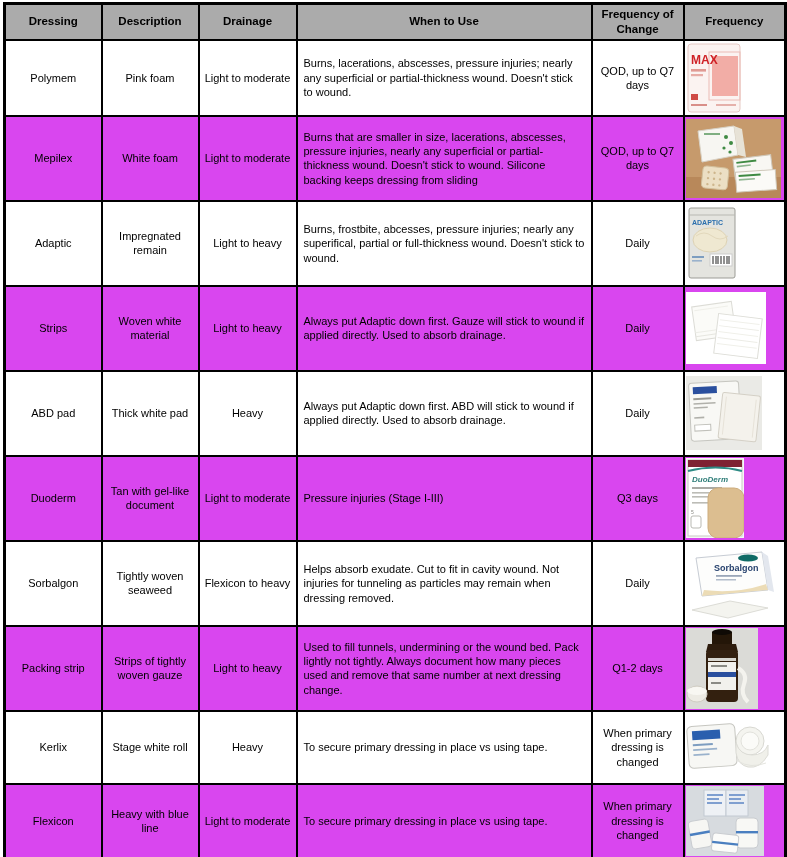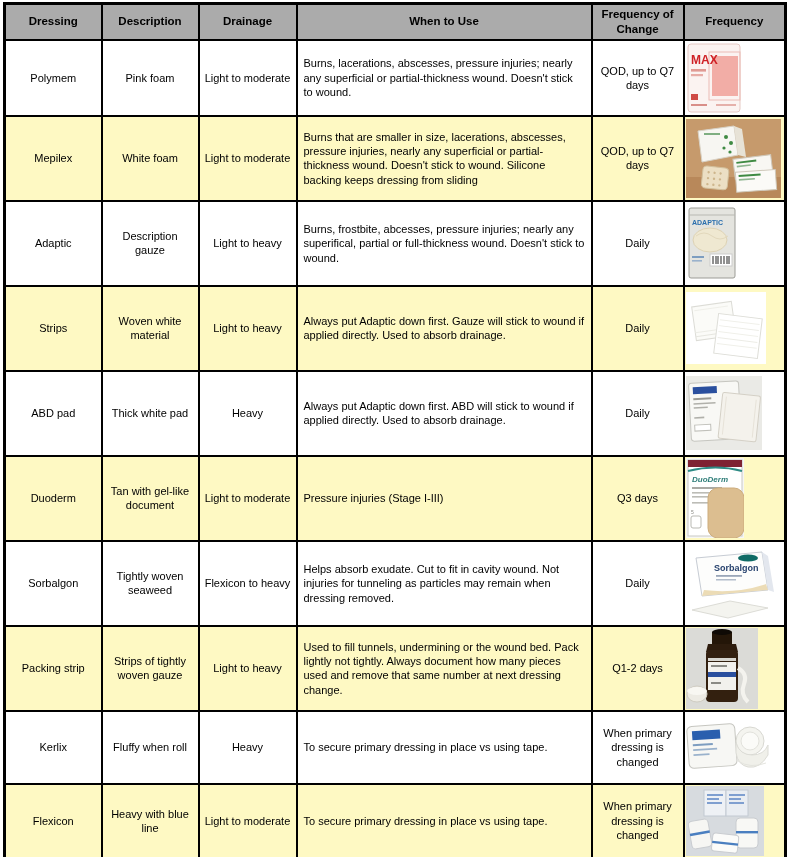--- a/index.html
+++ b/index.html
@@ -7,21 +7,21 @@
   .tbl-wrap{padding:2px 3px 0 3px;}
   table{border-collapse:collapse;table-layout:fixed;width:781px;border:3px solid #000;}
   th,td{border:2px solid #000;text-align:center;vertical-align:middle;
         font-size:11px;line-height:1.3;padding:2px 4px;overflow:hidden;word-wrap:break-word;}
   thead th{background:#ababab;font-weight:bold;font-size:11.5px;height:29px;}
   tbody tr:nth-child(1){height:76px;}
   tbody tr:nth-child(2),tbody tr:nth-child(3),tbody tr:nth-child(4),
   tbody tr:nth-child(5),tbody tr:nth-child(6),tbody tr:nth-child(7),
   tbody tr:nth-child(8){height:85px;}
   tbody tr:nth-child(9),tbody tr:nth-child(10){height:73px;}
-  tr.alt td{background:#fef9c3;}
+  tr.alt td{background:#d946ef;}
   td.when{text-align:left;padding:3px 6px;}
   td.ex{padding:1px;}
   td.ex .imgbox{display:flex;align-items:center;justify-content:flex-start;}
   svg text{font-family:"Liberation Sans",sans-serif;}
 </style>
 </head>
 <body>
 
 <div class="tbl-wrap">
 <table>
@@ -111,21 +111,21 @@
                     <circle cx="34" cy="66" r="1.2"></circle>
             </g>
           </g>
         </svg>
       </div>
           </td>
     </tr>
 
     <tr>
       <td>Adaptic</td>
-      <td>Description gauze</td>
+      <td>Impregnated remain</td>
       <td>Light to heavy</td>
       <td class="when">Burns, frostbite, abcesses, pressure injuries; nearly any superifical, partial or full-thickness wound. Doesn't stick to wound.</td>
       <td>Daily</td>
       <td class="ex">
             <div class="imgbox">
         <svg width="52" height="74" viewBox="0 0 52 74">
           <rect width="52" height="74" fill="#ffffff"></rect>
           <rect x="3" y="2" width="46" height="70" rx="2" fill="#e4e4df" stroke="#9c9c96"></rect>
           <line x1="3" y1="9" x2="49" y2="9" stroke="#b8b8b2"></line>
           <text x="6" y="19" fill="#2a6fae" font-size="7" font-weight="bold">ADAPTIC</text>
@@ -277,21 +277,21 @@
           <ellipse cx="11" cy="66" rx="10" ry="8" fill="#edebe4" stroke="#cfccc2"></ellipse>
           <ellipse cx="11" cy="63" rx="10" ry="4" fill="#f8f7f2"></ellipse>
           <path d="M52 40 q10 6 6 16 q-4 10 4 18" fill="none" stroke="#f4f3ee" stroke-width="4"></path>
         </svg>
       </div>
           </td>
     </tr>
 
     <tr>
       <td>Kerlix</td>
-      <td>Fluffy when roll</td>
+      <td>Stage white roll</td>
       <td>Heavy</td>
       <td class="when">To secure primary dressing in place vs using tape.</td>
       <td>When primary dressing is changed</td>
       <td class="ex">
             <div class="imgbox">
         <svg width="86" height="60" viewBox="0 0 86 60">
           <rect width="86" height="60" fill="#ffffff"></rect>
           <g transform="rotate(-4 26 30)">
             <rect x="2" y="8" width="48" height="42" rx="5" fill="#f7f7f4" stroke="#c6c6c0"></rect>
             <rect x="7" y="13" width="28" height="9" fill="#2a5fae"></rect>

